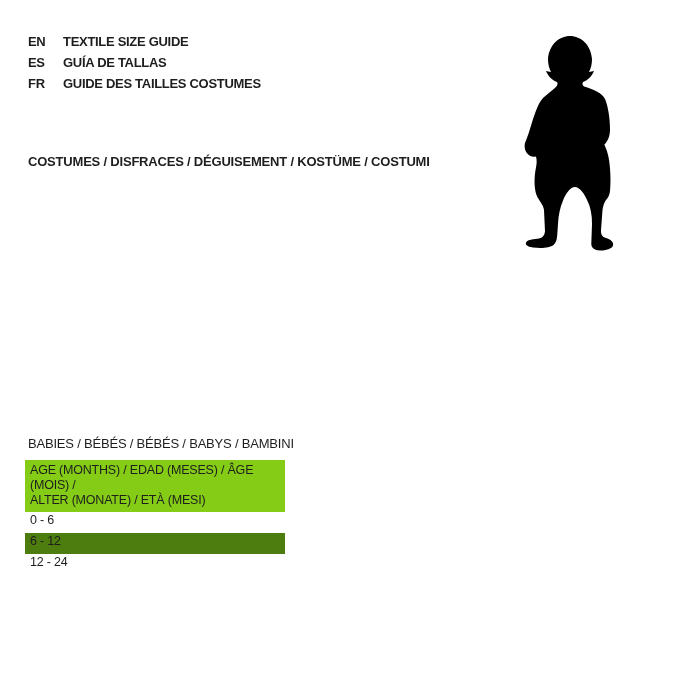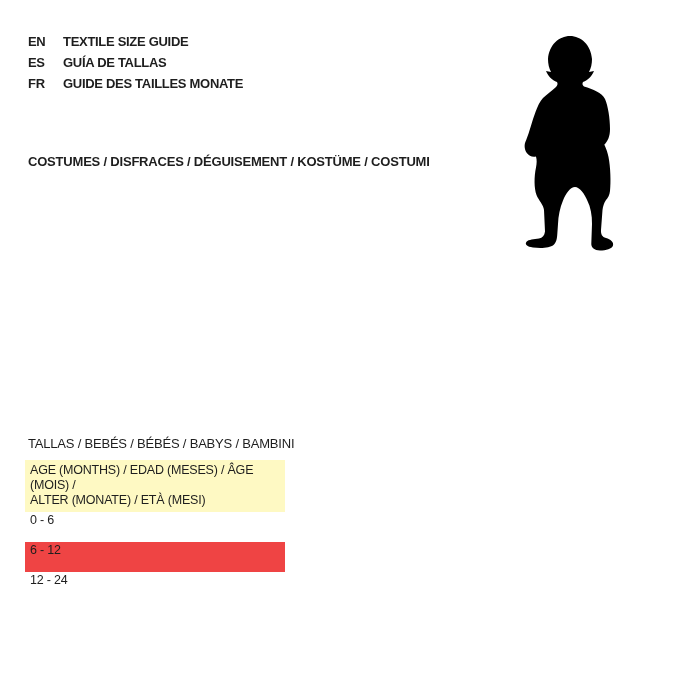--- a/index.html
+++ b/index.html
@@ -13,39 +13,39 @@
   .lang-row{display:flex;height:21px;line-height:21px;
     font-size:13px;font-weight:700;letter-spacing:-0.3px;white-space:nowrap}
   .lang-code{width:35px;flex:0 0 35px}
   .category-line{position:absolute;left:28px;top:152px;line-height:20px;
     font-size:13px;font-weight:700;letter-spacing:-0.2px;white-space:nowrap}
   .baby-svg{position:absolute;left:522px;top:35px;width:120px;height:218px}
   .group-label{position:absolute;left:28px;top:436px;line-height:16px;
     font-size:13px;font-weight:400;letter-spacing:-0.2px;white-space:nowrap}
   .size-table{position:absolute;left:25px;top:460px;width:260px;
     font-size:12.5px;font-weight:400;letter-spacing:-0.2px}
-  .thead{background:#fef9c3;padding:3px 4px 4px 5px;line-height:15px}
-  .trow{height:30px;line-height:16px;padding-left:5px;background:#ffffff}
-  .trow.alt{background:#ef4444}
+  .thead{background:#84cc16;padding:3px 4px 4px 5px;line-height:15px}
+  .trow{height:21px;line-height:16px;padding-left:5px;background:#ffffff}
+  .trow.alt{background:#4d7c0f}
 </style>
 </head>
 <body>
 
 <div class="lang-list">
   <div class="lang-row">
     <span class="lang-code">EN</span>
     <span class="lang-label">TEXTILE SIZE GUIDE</span>
   </div>
   <div class="lang-row">
     <span class="lang-code">ES</span>
     <span class="lang-label">GUÍA DE TALLAS</span>
   </div>
   <div class="lang-row">
     <span class="lang-code">FR</span>
-    <span class="lang-label">GUIDE DES TAILLES MONATE</span>
+    <span class="lang-label">GUIDE DES TAILLES COSTUMES</span>
   </div>
 </div>
 
 <div class="category-line">COSTUMES / DISFRACES / DÉGUISEMENT / KOSTÜME / COSTUMI</div>
 
 <svg class="baby-svg" viewBox="0 0 120 218" xmlns="http://www.w3.org/2000/svg" aria-hidden="true">
   <path d="M48 1
            C59 1 69 10 70 24
            C70 29 69 33 67 37
            L72 36
@@ -85,21 +85,21 @@
            C7.5 97 10 86 13.5 77
            C15.5 71.5 18 66 21 63
            C25 59 30 56 34 52
            C35.5 50.5 36 48.5 35 47
            C30 45 26 41 24 36
            L29 37
            C27 33 26 29 26 24
            C27 10 37 1 48 1 Z" fill="#000000"></path>
 </svg>
 
-<div class="group-label">TALLAS / BEBÉS / BÉBÉS / BABYS / BAMBINI</div>
+<div class="group-label">BABIES / BÉBÉS / BÉBÉS / BABYS / BAMBINI</div>
 
 <div class="size-table">
   <div class="thead">
     <div>AGE (MONTHS) / EDAD (MESES) / ÂGE (MOIS) /</div>
     <div>ALTER (MONATE) / ETÀ (MESI)</div>
   </div>
   <div class="trow">0 - 6</div>
   <div class="trow alt">6 - 12</div>
   <div class="trow">12 - 24</div>
 </div>

